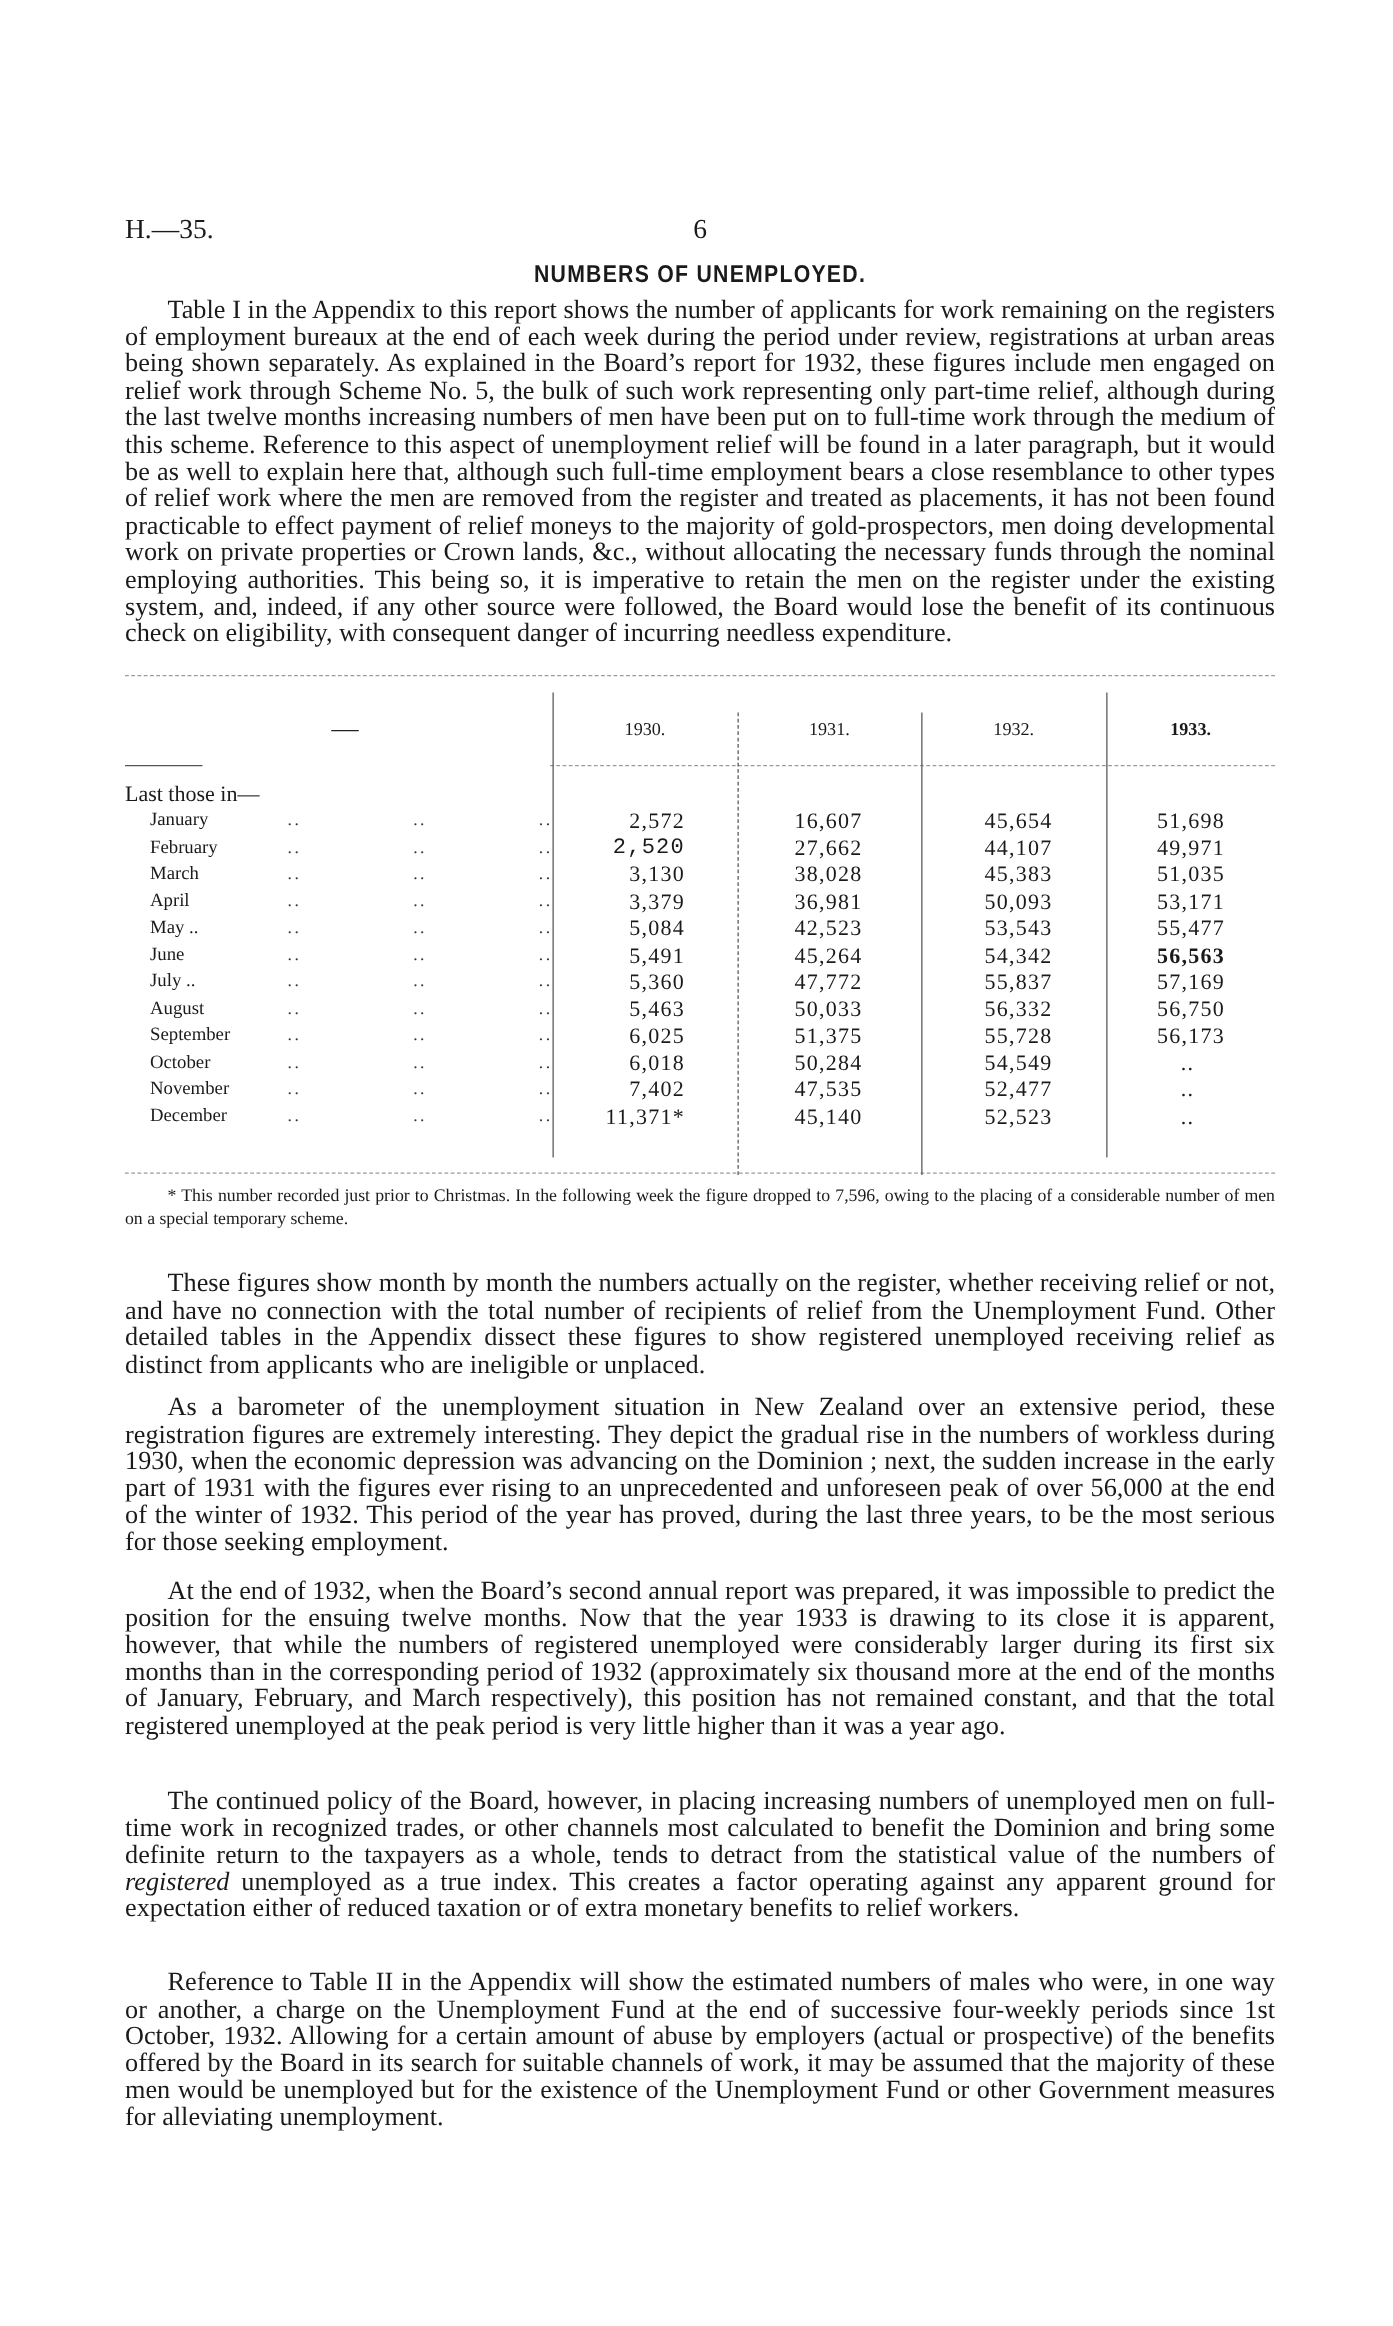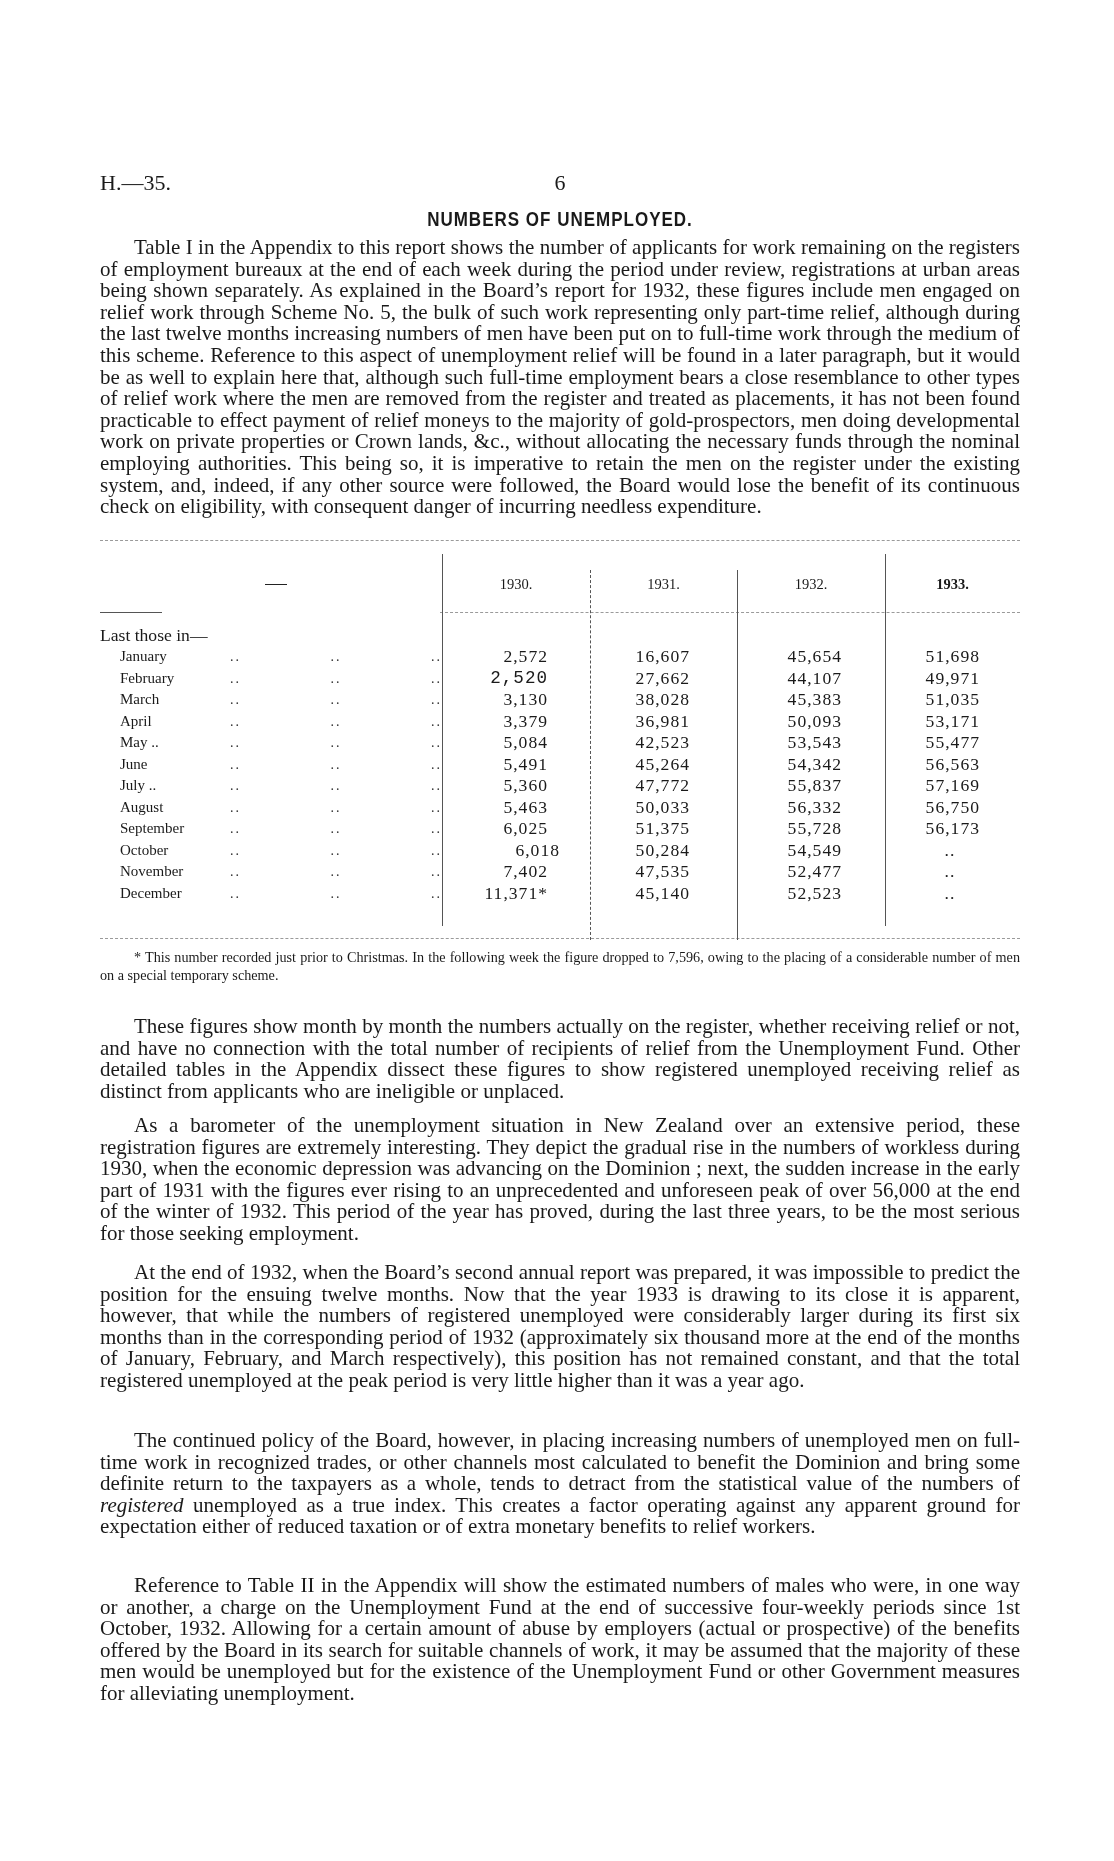--- a/index.html
+++ b/index.html
@@ -122,21 +122,21 @@
         <div class="num" style="top: 192px; left: 760px; width: 120px;">55,477</div>
         <div class="rowlbl" style="top: 213.5px;">June</div>
         <div class="leaders" style="top: 213.5px;">
           <span>..</span>
           <span>..</span>
           <span>..</span>
         </div>
         <div class="num" style="top: 213.5px; left: 328px; width: 120px;">5,491</div>
         <div class="num" style="top: 213.5px; left: 470px; width: 120px;">45,264</div>
         <div class="num" style="top: 213.5px; left: 622px; width: 120px;">54,342</div>
-        <div class="num" style="top: 213.5px; left: 760px; width: 120px;">56,563</div>
+        <div class="num" style="top: 213.5px; left: 760px; width: 120px; font-weight: bold;">56,563</div>
         <div class="rowlbl" style="top: 235px;">July ..</div>
         <div class="leaders" style="top: 235px;">
           <span>..</span>
           <span>..</span>
           <span>..</span>
         </div>
         <div class="num" style="top: 235px; left: 328px; width: 120px;">5,360</div>
         <div class="num" style="top: 235px; left: 470px; width: 120px;">47,772</div>
         <div class="num" style="top: 235px; left: 622px; width: 120px; text-align: right;">55,837</div>
         <div class="num" style="top: 235px; left: 760px; width: 120px;">57,169</div>
@@ -159,21 +159,21 @@
         <div class="num" style="top: 278px; left: 328px; width: 120px;">6,025</div>
         <div class="num" style="top: 278px; left: 470px; width: 120px;">51,375</div>
         <div class="num" style="top: 278px; left: 622px; width: 120px;">55,728</div>
         <div class="num" style="top: 278px; left: 760px; width: 120px;">56,173</div>
         <div class="rowlbl" style="top: 299.5px;">October</div>
         <div class="leaders" style="top: 299.5px;">
           <span>..</span>
           <span>..</span>
           <span>..</span>
         </div>
-        <div class="num" style="top: 299.5px; left: 340px; width: 120px;">6,018</div>
+        <div class="num" style="top: 299.5px; left: 328px; width: 120px;">6,018</div>
         <div class="num" style="top: 299.5px; left: 470px; width: 120px;">50,284</div>
         <div class="num" style="top: 299.5px; left: 622px; width: 120px;">54,549</div>
         <div class="num" style="top: 299.5px; left: 790px; width: 120px; text-align: center;">..</div>
         <div class="rowlbl" style="top: 321px;">November</div>
         <div class="leaders" style="top: 321px;">
           <span>..</span>
           <span>..</span>
           <span>..</span>
         </div>
         <div class="num" style="top: 321px; left: 328px; width: 120px;">7,402</div>

